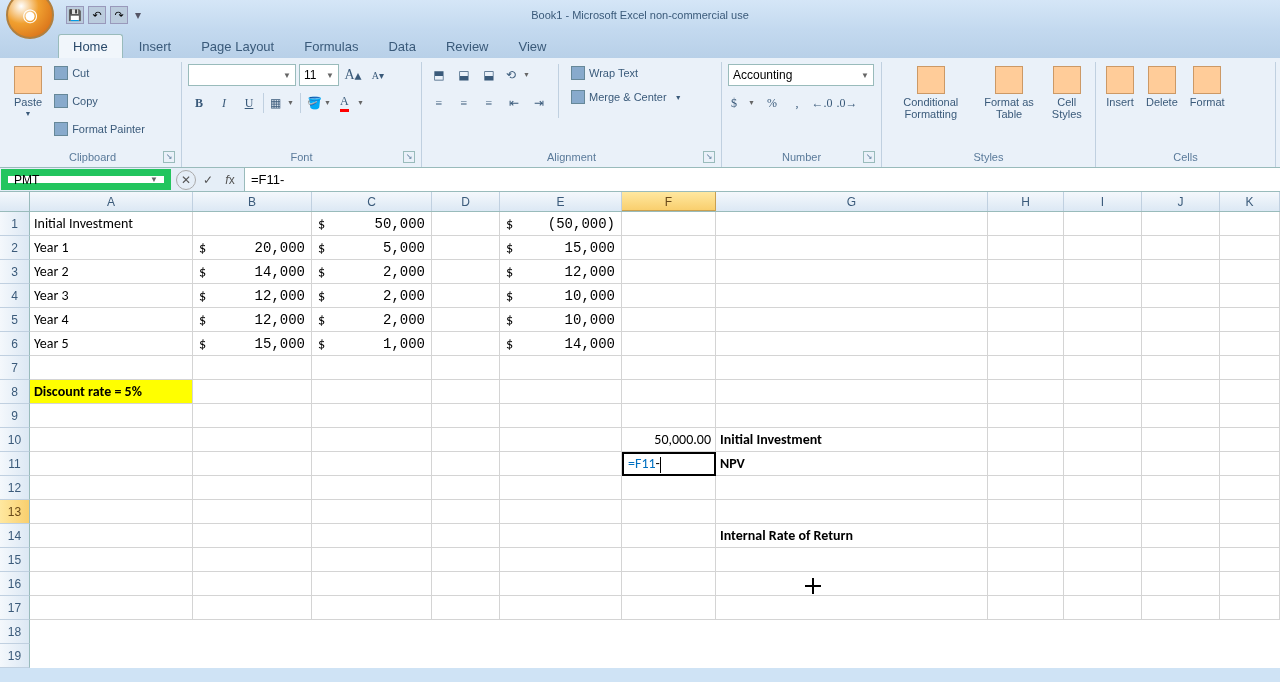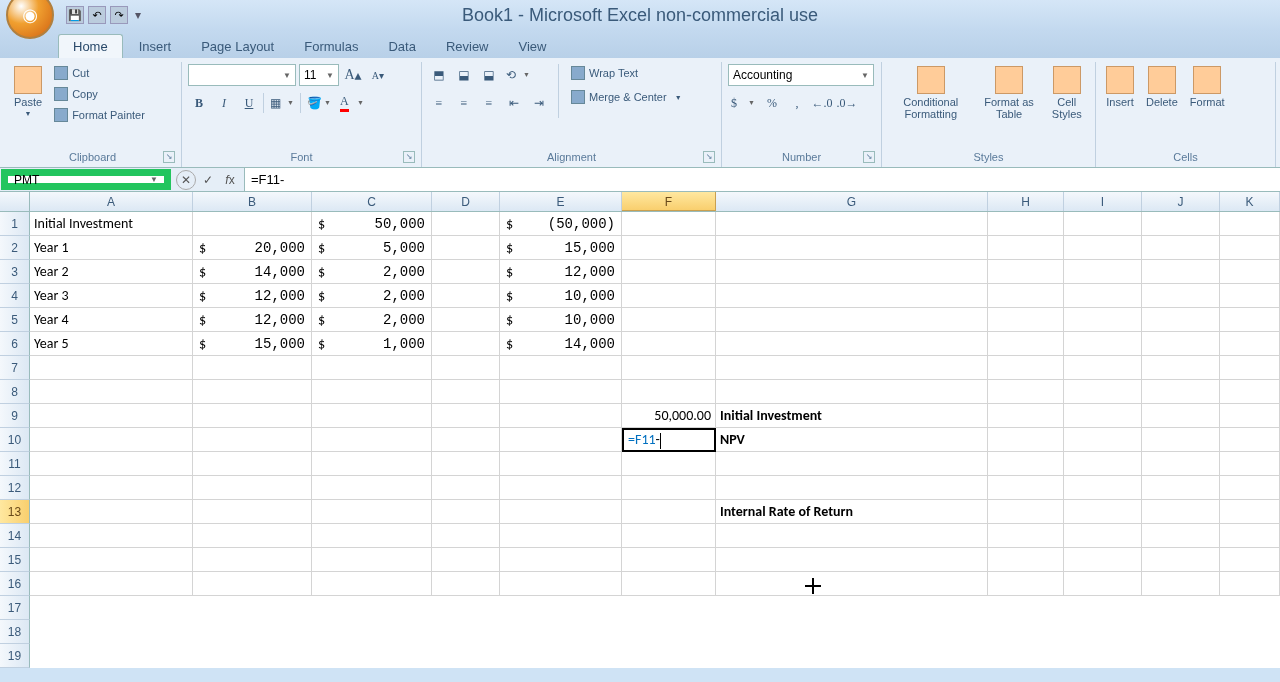--- a/index.html
+++ b/index.html
@@ -4,37 +4,37 @@
 <style>
   * { box-sizing: border-box; margin: 0; padding: 0; }
   body { font-family: "Segoe UI", Tahoma, sans-serif; font-size: 12px; background: #cfe3f5; width: 1280px; height: 682px; overflow: hidden; user-select: none; }
   
   
   .titlebar { height: 30px; background: linear-gradient(#d5e6f7, #c3d9ef); display: flex; align-items: center; position: relative; }
   .office-btn { width: 48px; height: 48px; border-radius: 50%; background: radial-gradient(circle at 30% 30%, #fff, #f0a030 40%, #d06010); margin: 4px 6px; border: 2px solid #b08040; position: relative; z-index: 10; display:flex; align-items:center; justify-content:center; font-size:18px; color:#fff; }
   .qat { display: flex; gap: 4px; margin-left: 6px; align-items: center; }
   .qat-item { width: 18px; height: 18px; background: #bcd; border: 1px solid #99b; display:flex; align-items:center; justify-content:center; font-size:11px; }
   .qat-drop { width: 12px; height: 16px; display:flex; align-items:center; justify-content:center; color:#556; }
-  .title-text { position: absolute; left: 50%; transform: translateX(-50%); color: #3a5a7a; font-size: 18px; }
+  .title-text { position: absolute; left: 50%; transform: translateX(-50%); color: #3a5a7a; font-size: 11px; }
   
   
   .tabs { height: 28px; display: flex; align-items: flex-end; padding-left: 58px; gap: 2px; background: linear-gradient(#c3d9ef, #b8d0e8); }
   .tab { padding: 4px 14px; color: #3a5a7a; font-size: 13px; cursor: pointer; border-top-left-radius: 3px; border-top-right-radius: 3px; }
   .tab.active { background: #f1f6fb; border: 1px solid #9bb; border-bottom: none; color: #2a4a6a; }
   
   
   .ribbon { height: 110px; background: #eaf1f9; border-bottom: 1px solid #9bb; display: flex; padding: 4px 4px 0 4px; }
   .group { border-right: 1px solid #c0d0e0; padding: 2px 6px; display: flex; flex-direction: column; justify-content: space-between; }
   .group-body { flex: 1; display: flex; align-items: flex-start; gap: 4px; }
   .group-title { text-align: center; color: #5a7a9a; font-size: 11px; padding: 2px 0; position: relative; }
   .group-title .launcher { position: absolute; right: 0; bottom: 2px; width: 12px; height: 12px; border: 1px solid #9bb; font-size: 8px; line-height: 10px; text-align: center; color: #5a7a9a; }
   .big-btn { display: flex; flex-direction: column; align-items: center; gap: 2px; padding: 2px 4px; cursor: pointer; }
   .big-btn .ic { width: 28px; height: 28px; background: #fc9; border: 1px solid #c96; }
   .big-btn span { font-size: 11px; color: #3a5a7a; text-align: center; line-height: 1.1; }
-  .col { display: flex; flex-direction: column; gap: 3px; }
+  .col { display: flex; flex-direction: column; gap: 10px; }
   .row { display: flex; gap: 3px; align-items: center; }
   .mini-btn { padding: 2px 4px; font-size: 11px; color: #3a5a7a; cursor: pointer; display: flex; align-items: center; gap: 4px; }
   .mini-btn .ic { width: 14px; height: 14px; background: #8ac; border: 1px solid #689; display:inline-block; }
   .sel { border: 1px solid #9bb; background: #fff; height: 22px; padding: 0 4px; font-size: 12px; display:flex; align-items:center; justify-content:space-between; }
   .sel .arr { font-size: 8px; color: #666; margin-left: 4px; }
   .icon-btn { width: 22px; height: 22px; border: 1px solid transparent; display: flex; align-items: center; justify-content: center; cursor: pointer; font-size: 12px; color: #3a5a7a; font-family: "Times New Roman", serif; }
   .icon-btn.split { width: 30px; justify-content: space-between; padding: 0 2px; }
   .icon-btn .drop { font-size: 7px; color: #666; }
   
   
@@ -438,20 +438,33 @@
           <div class="cell cD"></div>
           <div class="cell cE"></div>
           <div class="cell cF"></div>
           <div class="cell cG"></div>
           <div class="cell cH"></div>
           <div class="cell cI"></div>
           <div class="cell cJ"></div>
           <div class="cell cK"></div>
         </div>
         <div class="grid-row">
+          <div class="cell cA b hl">Discount rate = 5%</div>
+          <div class="cell cB"></div>
+          <div class="cell cC"></div>
+          <div class="cell cD"></div>
+          <div class="cell cE"></div>
+          <div class="cell cF"></div>
+          <div class="cell cG"></div>
+          <div class="cell cH"></div>
+          <div class="cell cI"></div>
+          <div class="cell cJ"></div>
+          <div class="cell cK"></div>
+        </div>
+        <div class="grid-row">
           <div class="cell cA"></div>
           <div class="cell cB"></div>
           <div class="cell cC"></div>
           <div class="cell cD"></div>
           <div class="cell cE"></div>
           <div class="cell cF"></div>
           <div class="cell cG"></div>
           <div class="cell cH"></div>
           <div class="cell cI"></div>
           <div class="cell cJ"></div>

